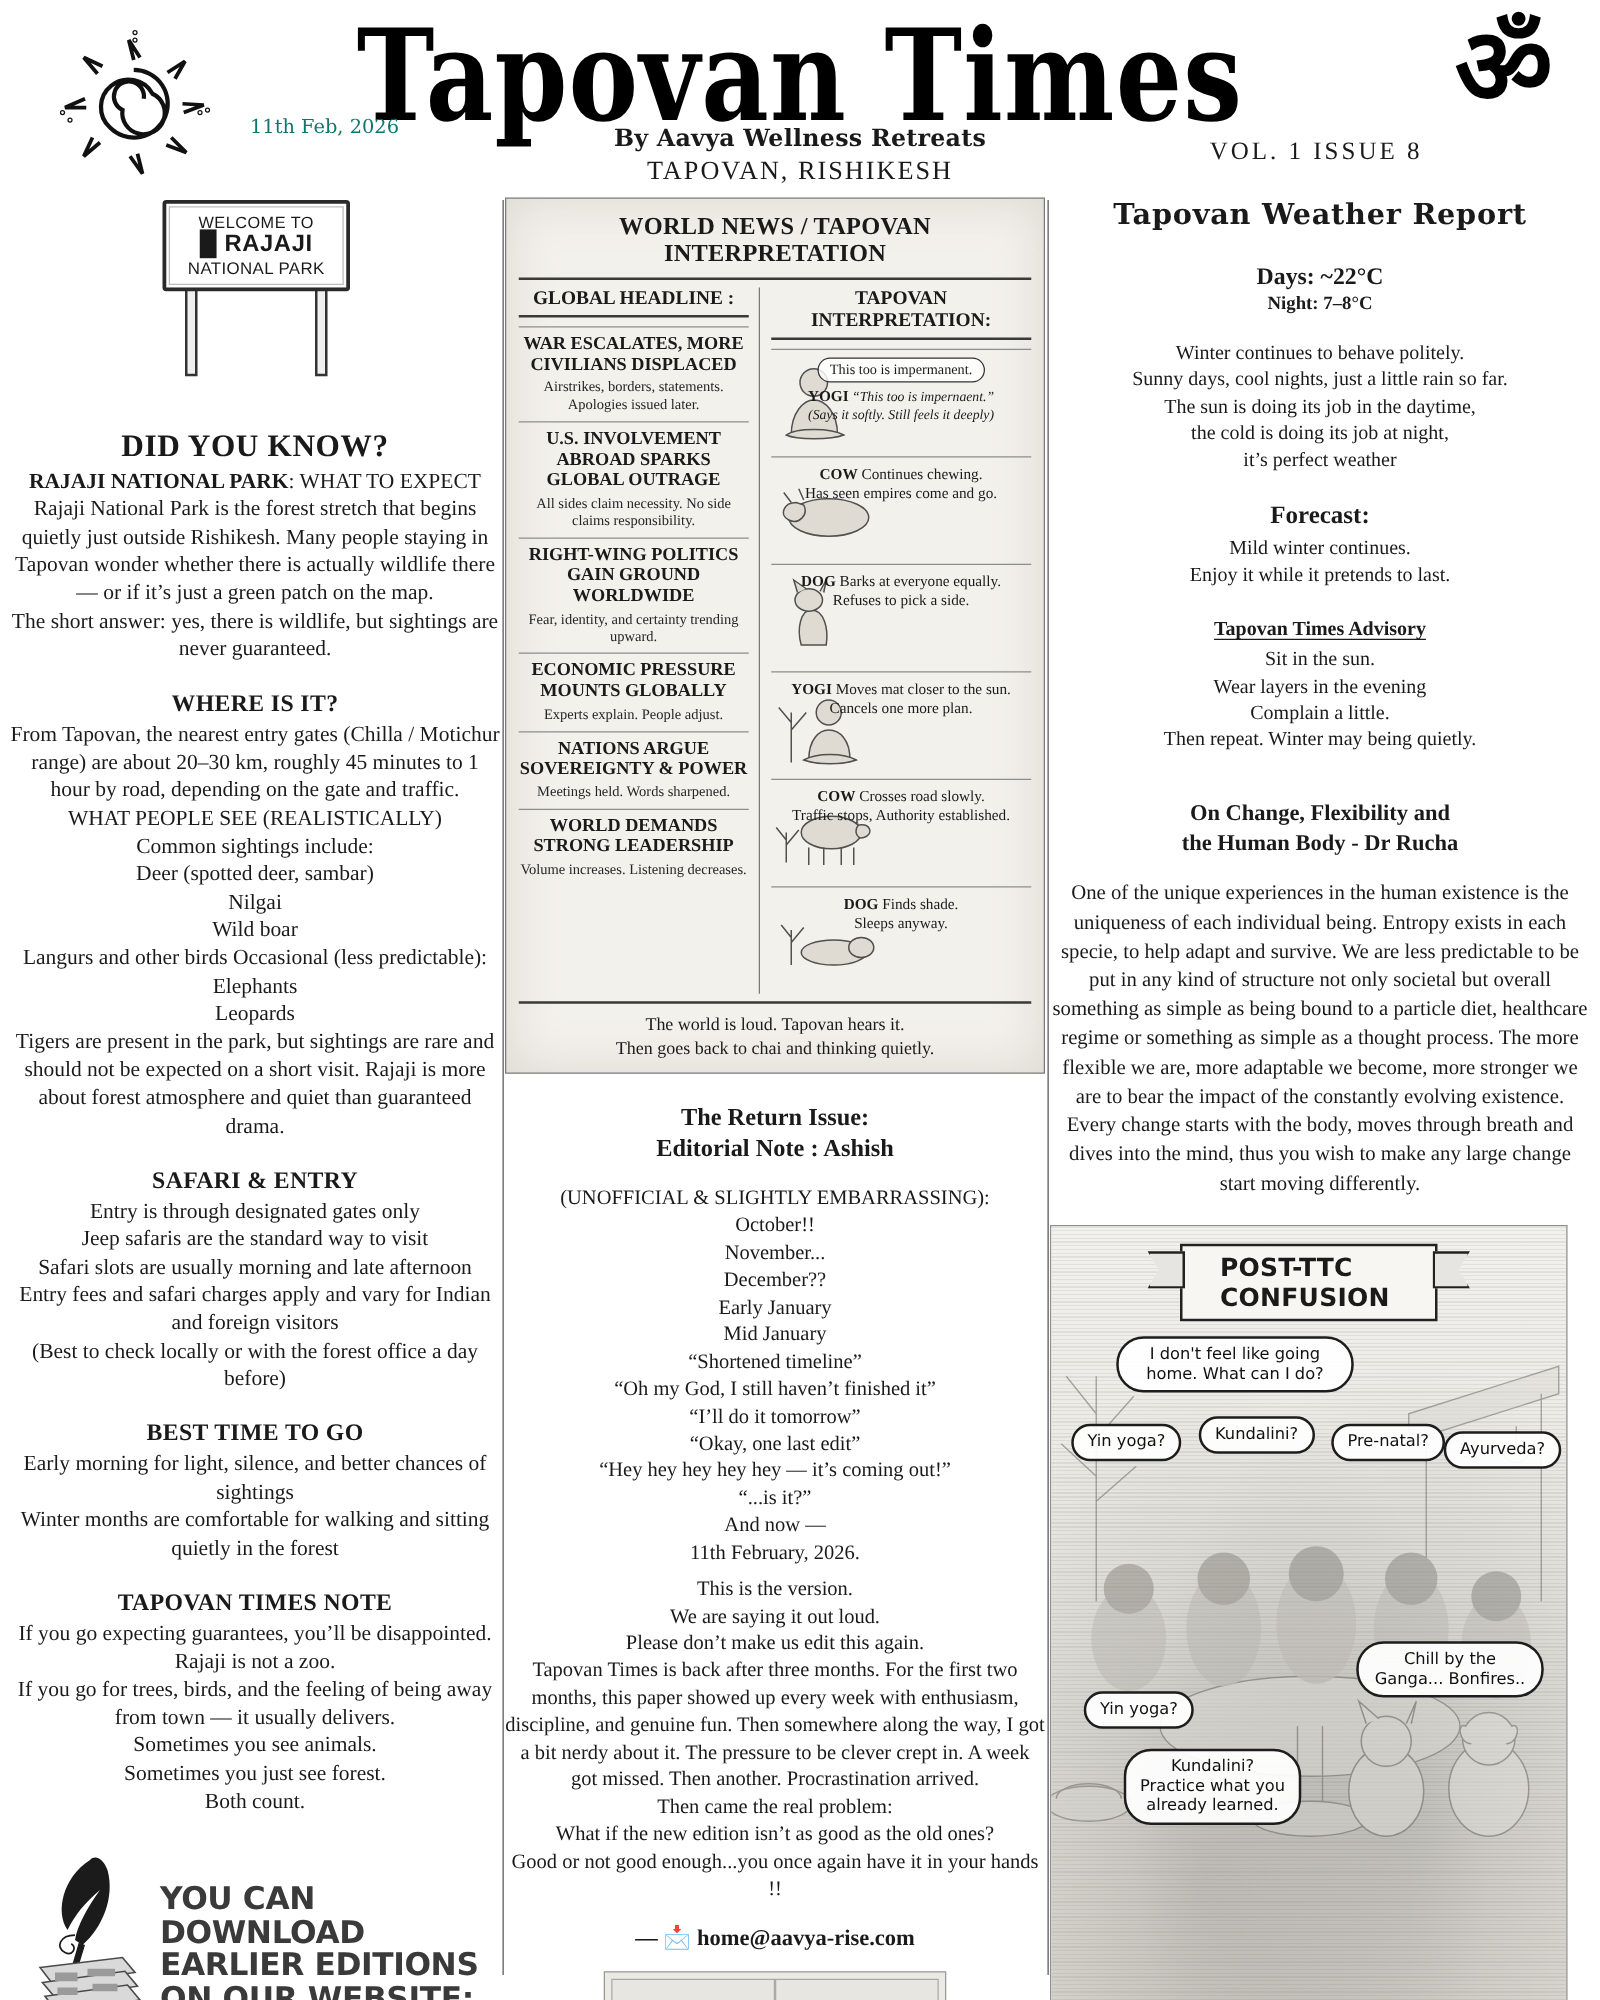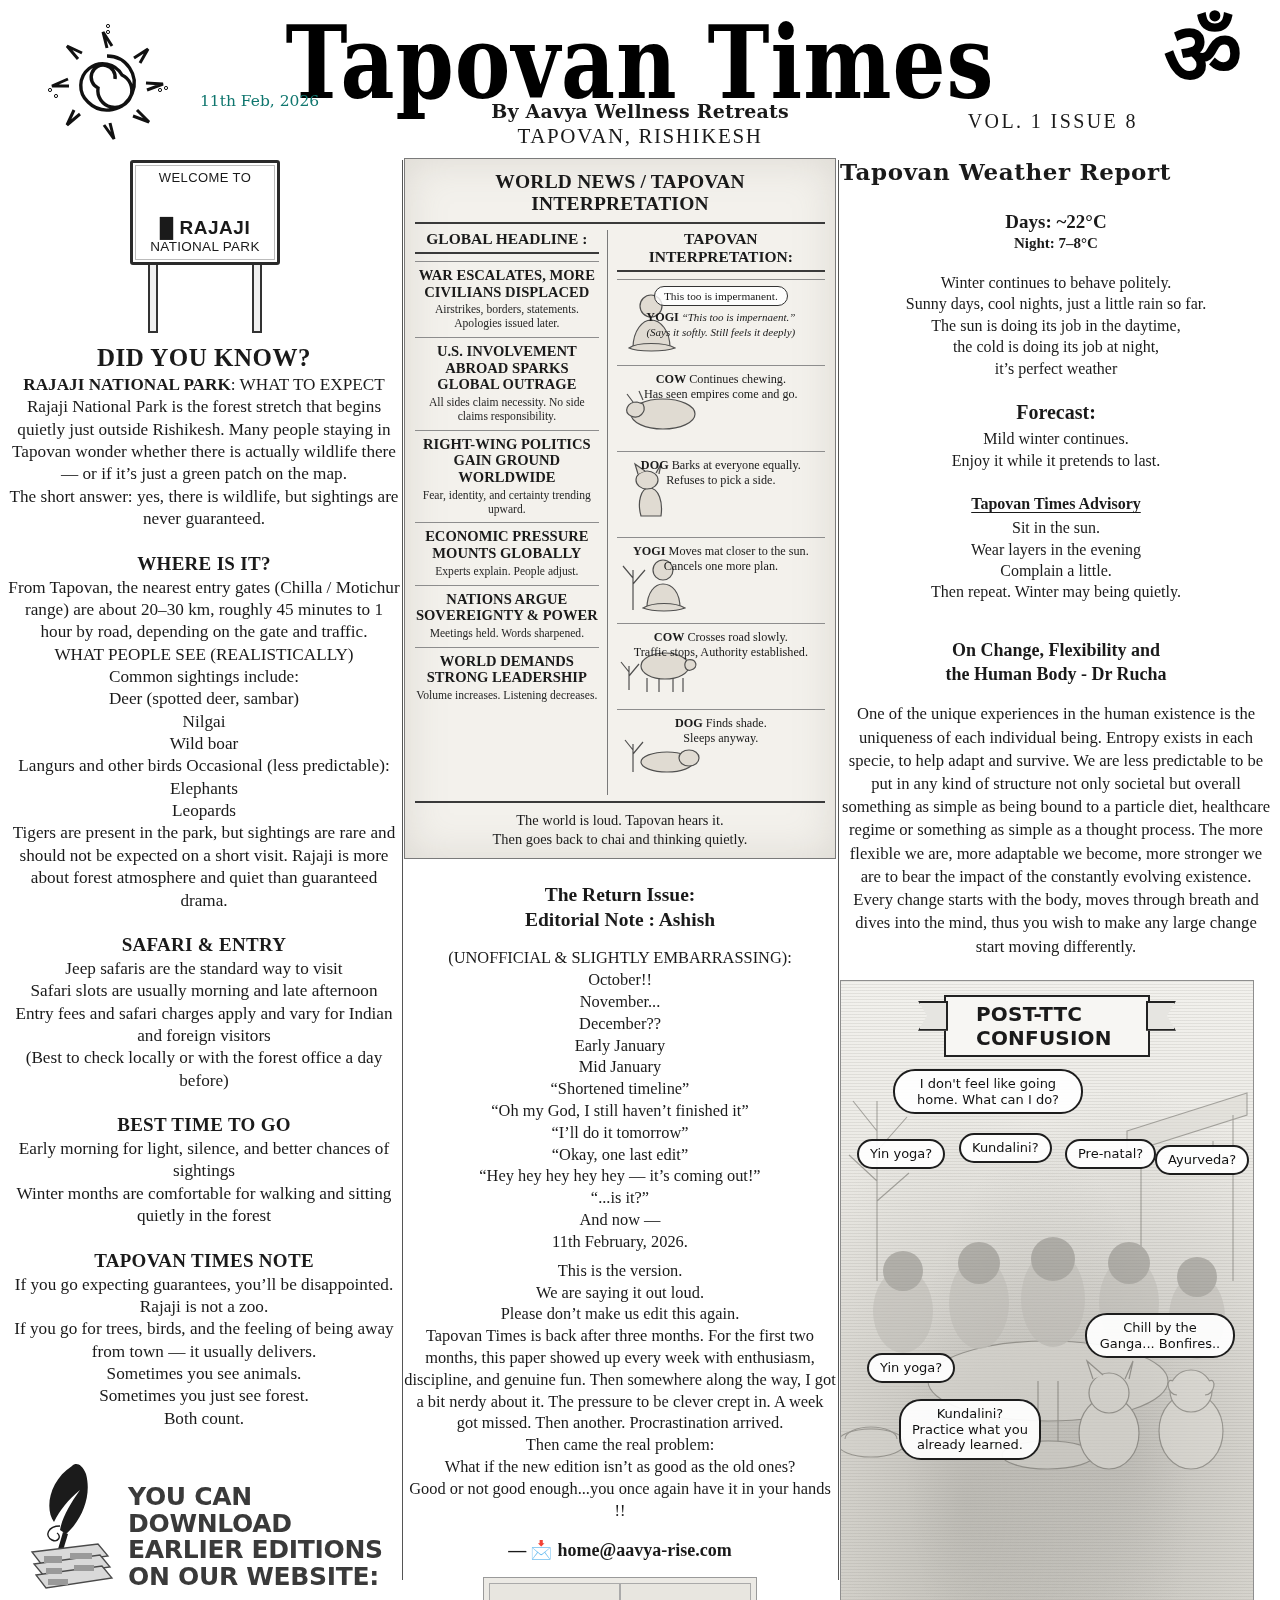--- a/index.html
+++ b/index.html
@@ -70,21 +70,21 @@
 
   
   .sign-wrap { height: 170px; position: relative; }
   .sign { position: absolute; left: 122px; top: 8px; width: 150px; }
   .sign-board {
     border: 3px solid #2a2a2a; background: #fff; border-radius: 3px;
     padding: 7px 4px 8px; text-align: center; position: relative; z-index: 2;
     box-shadow: inset 0 0 0 2px #fff, inset 0 0 0 3px #bbb;
   }
   .sign-l1 { font-size: 13px; font-family: "Liberation Sans", sans-serif; letter-spacing: 0.4px; }
-  .sign-l2 { font-size: 19px; font-weight: 700; font-family: "Liberation Sans", sans-serif; letter-spacing: 0.5px; margin-top: 32px; }
+  .sign-l2 { font-size: 19px; font-weight: 700; font-family: "Liberation Sans", sans-serif; letter-spacing: 0.5px; }
   .sign-l3 { font-size: 13.5px; font-family: "Liberation Sans", sans-serif; letter-spacing: 0.3px; }
   .sign-posts { position: relative; height: 70px; margin-top: -4px; }
   .post { position: absolute; width: 10px; height: 72px; background: #f0f0f0;
           border: 2px solid #333; top: 0; }
   .post.l { left: 18px; } .post.r { right: 18px; }
 
   
   .download-banner { position: relative; margin-top: 12px; height: 170px; }
   .quill-news { position: absolute; left: 22px; top: 18px; width: 110px; height: 130px; }
   .dl-text { position: absolute; left: 120px; top: 42px; width: 270px; }
@@ -153,21 +153,21 @@
     border: 1px solid #9a9a9a; padding: 5px;
   }
   .strip-grid { display: grid; grid-template-columns: 1fr 1fr; }
   .strip-cell {
     position: relative; height: 74px; border: 1px solid #aaa;
     background: #e8e6e0; overflow: hidden;
   }
 
   
   .weather-title {
-    text-align: left; font-size: 23px; font-weight: 700;
+    text-align: center; font-size: 23px; font-weight: 700;
     font-family: "DejaVu Serif", serif; letter-spacing: 0.6px; margin-top: 6px;
   }
   .temp-day { text-align: center; font-weight: 700; font-size: 19px; margin-top: 26px; }
   .temp-night { text-align: center; font-weight: 700; font-size: 15px; margin-top: 2px; }
   .weather-body { text-align: center; font-size: 16px; line-height: 1.34; margin-top: 20px; }
   .forecast-h { text-align: center; font-weight: 700; font-size: 20px; margin-top: 22px; }
   .advisory-h {
     text-align: center; font-weight: 700; font-size: 16px; margin-top: 24px;
     text-decoration: underline; text-underline-offset: 3px;
   }
@@ -286,20 +286,21 @@
       <div>Nilgai</div>
       <div>Wild boar</div>
       <div>Langurs and other birds Occasional (less predictable):</div>
       <div>Elephants</div>
       <div>Leopards</div>
     </div>
     <div class="body-txt">Tigers are present in the park, but sightings are rare and should not be expected on a short visit. Rajaji is more about forest atmosphere and quiet than guaranteed drama.</div>
 
     <div class="sec-head">SAFARI &amp; ENTRY</div>
     <div class="body-txt">
+      <div>Entry is through designated gates only</div>
       <div>Jeep safaris are the standard way to visit</div>
       <div>Safari slots are usually morning and late afternoon</div>
       <div>Entry fees and safari charges apply and vary for Indian and foreign visitors</div>
       <div>(Best to check locally or with the forest office a day before)</div>
     </div>
 
     <div class="sec-head">BEST TIME TO GO</div>
     <div class="body-txt">
       <div>Early morning for light, silence, and better chances of sightings</div>
       <div>Winter months are comfortable for walking and sitting quietly in the forest</div>

